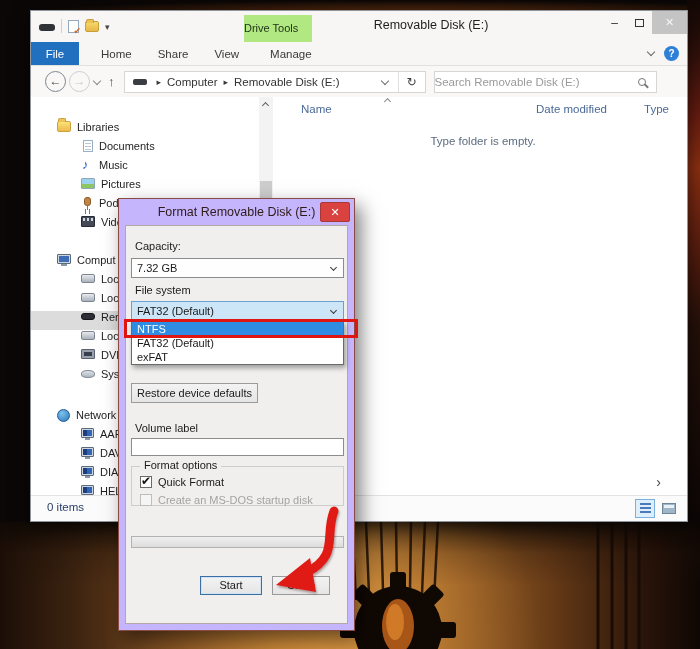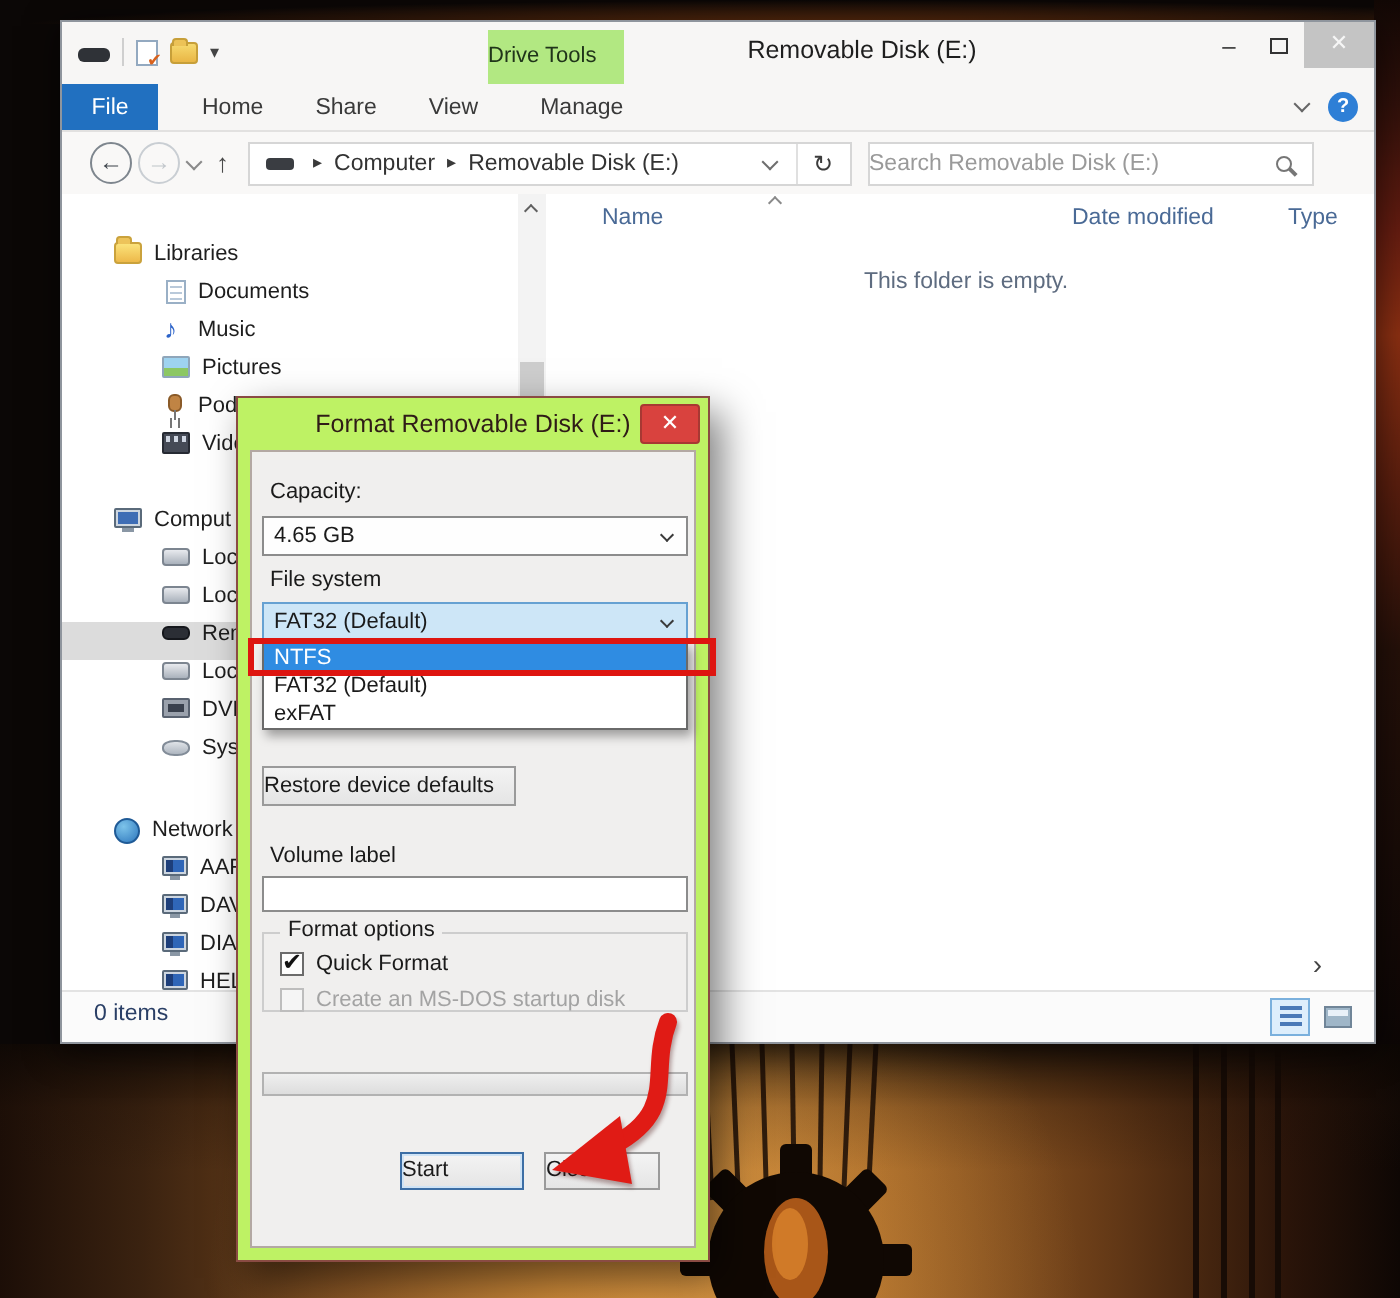--- a/index.html
+++ b/index.html
@@ -113,39 +113,39 @@
   .network-pc-icon::before{content:"";position:absolute;inset:1px;background:linear-gradient(90deg,#1d3e7a 40%,#2f66b8 40%)}
   .network-pc-icon::after{content:"";position:absolute;left:3px;bottom:-3px;width:5px;height:2px;background:#8a97a5}
   .disk-icon{background:linear-gradient(180deg,#e8eaee,#aab2bc);border:1px solid #7c8590;border-radius:2px;height:9px;margin-top:1px}
   .removable-drive-icon{background:#2b2e35;border:1px solid #15171c;border-radius:3px;height:7px;margin-top:2px}
   .dvd-drive-icon{background:#9aa1ac;border:1px solid #596270;border-radius:1px;height:10px}
   .dvd-drive-icon::before{content:"";position:absolute;inset:2px;background:#39404d}
   .system-drive-icon{background:linear-gradient(180deg,#dfe3e8,#aeb6c0);border:1px solid #828c98;border-radius:45%;height:8px;margin-top:2px}
   .network-icon{width:13px;height:13px;border-radius:50%;background:radial-gradient(circle at 35% 30%,#7cc3ea,#2e77bd);border:1px solid #1f5a96}
 
   
-  .dialog{position:absolute;left:118px;top:198px;width:237px;height:433px;background:#bef264;
+  .dialog{position:absolute;left:118px;top:198px;width:237px;height:433px;background:#c4b5fd;
     border:1px solid #8a4b43;box-shadow:6px 8px 18px rgba(0,0,0,.5);z-index:30}
   .dlg-title{position:absolute;left:0;top:0;right:0;height:26px;text-align:center;font-size:12.5px;
     color:#2f1b17;line-height:26px;white-space:nowrap}
   .dlg-close{position:absolute;top:3px;right:4px;width:30px;height:20px;background:#d9423e;border:1px solid #a83833;
     border-radius:2px;color:#fff;font-size:11px;text-align:center;line-height:18px}
   .dlg-body{position:absolute;left:6px;right:6px;top:26px;bottom:6px;background:#f0efee;border:1px solid #b3a8a3}
   .dlg-label{position:absolute;font-size:11px;color:#1a1a1a;white-space:nowrap}
   .combo{position:absolute;left:5px;width:213px;height:20px;background:#fefefe;border:1px solid #8c8c8c;
     font-size:11px;line-height:18px;padding-left:5px;color:#1a1a1a}
   .combo .cchev{position:absolute;right:7px;top:6px;width:5px;height:5px;border-right:1.6px solid #3a3a3a;border-bottom:1.6px solid #3a3a3a;transform:rotate(45deg)}
   .combo.open{background:#cde6f7;border-color:#66a1d2}
   .fs-list{position:absolute;left:5px;top:95px;width:213px;background:#fff;border:1px solid #6a6a6a;
     box-shadow:2px 3px 5px rgba(0,0,0,.35);z-index:2}
   .fs-opt{height:14px;line-height:14px;padding-left:5px;font-size:11px;color:#1a1a1a;white-space:nowrap}
   .fs-opt.hl{background:#2f8ce2;color:#fff}
   .red-box{position:absolute;left:-2px;top:93px;width:234px;height:19px;border:3px solid #de1510;z-index:6;pointer-events:none}
   .dlg-btn{position:absolute;height:19px;background:linear-gradient(#f3f3f3,#e5e5e5);border:1px solid #9a9a9a;
-    font-size:11px;text-align:left;line-height:17px;color:#1a1a1a;white-space:nowrap}
+    font-size:11px;text-align:center;line-height:17px;color:#1a1a1a;white-space:nowrap}
   .btn-restore{left:5px;top:157px;width:127px;height:20px;line-height:18px}
   .vol-input{position:absolute;left:5px;top:212px;width:213px;height:18px;background:#fff;border:1px solid #8c8c8c;
     font-family:inherit;font-size:11px;padding-left:4px;outline:none}
   .grp{position:absolute;left:5px;top:240px;width:213px;height:40px;border:1px solid #cdcdcd}
   .grp-legend{position:absolute;top:-8px;left:8px;background:#f0efee;padding:0 4px;font-size:11px;color:#1a1a1a;white-space:nowrap}
   .cb-row{position:absolute;left:0;right:0;display:flex;align-items:center;font-size:11px;color:#1a1a1a}
   .cb-row.r1{top:9px}.cb-row.r2{top:27px}
   .cb{width:12px;height:12px;border:1px solid #6b6b6b;background:#fdfdfd;margin:0 6px 0 8px;position:relative;flex:none}
   .cb.checked::before{content:"✔";position:absolute;left:0;top:-3px;font-size:12px;color:#111}
   .cb.disabled{border-color:#bdbdbd;background:#f5f5f5}
@@ -334,21 +334,21 @@
         </div>
       <div class="tree-scrollbar">
         <span class="sb-up"></span>
         <span class="sb-thumb"></span>
       </div>
       <div class="main">
         <span class="sort-caret"></span>
         <span class="col-head" style="left:28px;top:6px">Name</span>
         <span class="col-head" style="left:263px;top:6px">Date modified</span>
         <span class="col-head" style="left:371px;top:6px">Type</span>
-        <div class="empty-msg">This folder is empty.</div>
+        <div class="empty-msg">Type folder is empty.</div>
         <span class="hscroll-arrow">›</span>
       </div>
     </div>
 
     <div class="statusbar">
       <span class="items-count">0 items</span>
       <span class="view-btns">
         <span class="view-btn active">
             <span class="vb-details"></span>
           </span>
@@ -359,21 +359,21 @@
     </div>
   </div>
 
   <div class="dialog">
     <div class="dlg-title">Format Removable Disk (E:)</div>
     <div class="dlg-close">✕</div>
     <div class="dlg-body">
 
       <span class="dlg-label" style="left:9px;top:14px">Capacity:</span>
       <div class="combo" style="top:32px">
-        <span>4.65 GB</span>
+        <span>7.32 GB</span>
         <span class="cchev"></span>
       </div>
 
       <span class="dlg-label" style="left:9px;top:58px">File system</span>
       <div class="combo open" style="top:75px">
         <span>FAT32 (Default)</span>
         <span class="cchev"></span>
       </div>
 
       <div class="fs-list">

